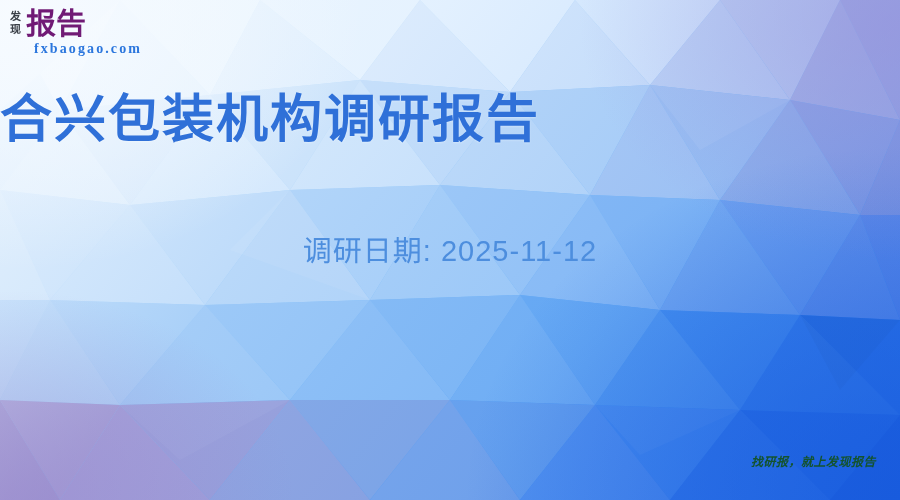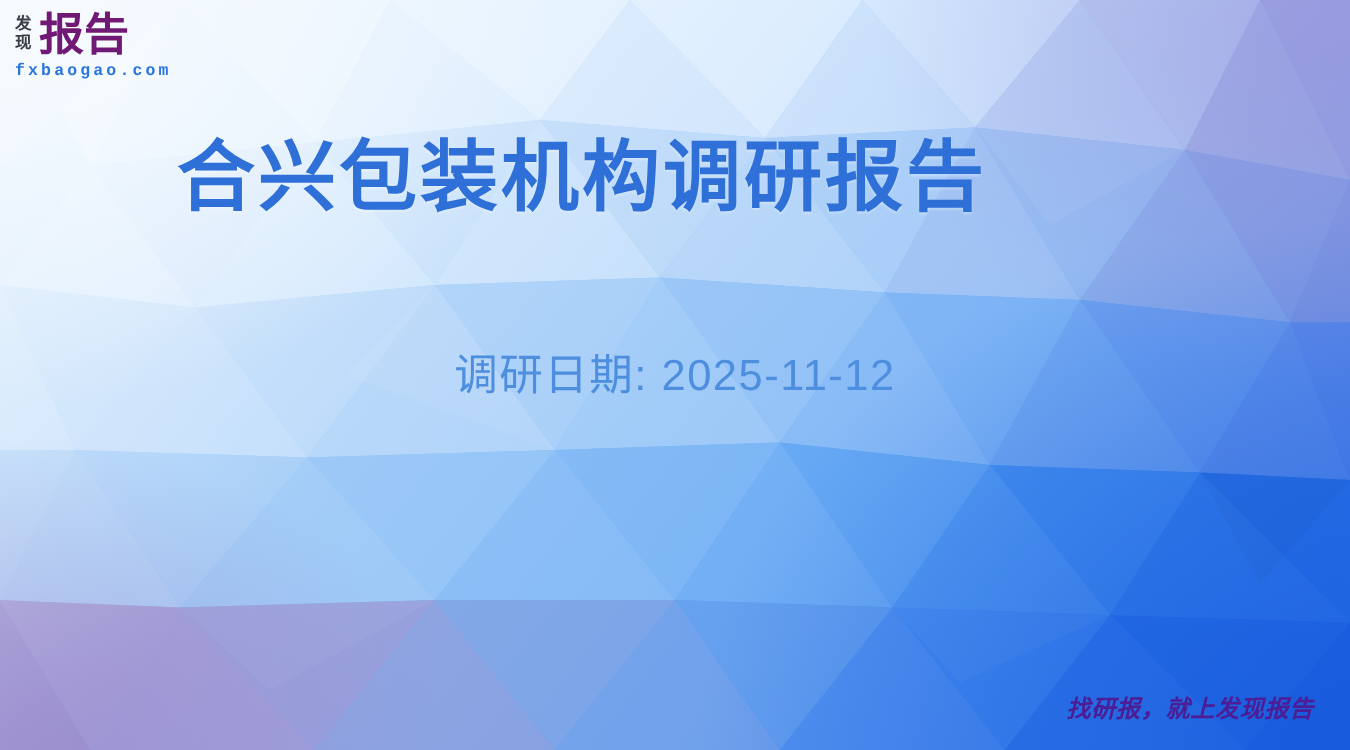--- a/index.html
+++ b/index.html
@@ -77,35 +77,35 @@
   .logo-main {
     font-family: "Liberation Sans", "DejaVu Sans", sans-serif;
     font-size: 30px;
     line-height: 32px;
     font-weight: 700;
     color: #701a75;
     letter-spacing: 0px;
   }
   .logo-url {
     margin-top: 1px;
-    font-family: Liberation Mono, monospace;
-    font-size: 11px;
+    font-family: Liberation Serif, serif;
+    font-size: 14px;
     line-height: 11px;
     font-weight: 700;
     color: #2b76dd;
     letter-spacing: 2.1px;
+    margin-left: 24px;
   }
 
   
   .title-block {
     position: absolute;
     left: 0;
     top: 88px;
     width: 776px;
-    text-align: center;
   }
   .main-title {
     margin: 0;
     font-family: "Liberation Sans", "DejaVu Sans", sans-serif;
     font-size: 52px;
     line-height: 62px;
     font-weight: 700;
     color: #2f70d8;
     letter-spacing: 2px;
     text-shadow: 0 1px 2px rgba(255,255,255,0.30);
@@ -126,27 +126,27 @@
     line-height: 38px;
     font-weight: 400;
     color: #4d8ede;
     letter-spacing: 1px;
   }
 
   
   .tagline {
     position: absolute;
     right: 24px;
-    bottom: 16px;
-    font-family: "Liberation Sans", "DejaVu Sans", sans-serif;
-    font-size: 16px;
+    bottom: 28px;
+    font-family: "Liberation Sans", "DejaVu Sans", sans-serif;
+    font-size: 12px;
     line-height: 20px;
     font-weight: 700;
     font-style: italic;
-    color: #4c1d95;
+    color: #14532d;
     letter-spacing: 0.5px;
     white-space: nowrap;
   }
 </style>
 </head>
 <body>
 
 <div class="slide">
 
   <svg class="bg-polygons" viewBox="0 0 900 500" preserveAspectRatio="none" aria-hidden="true">

